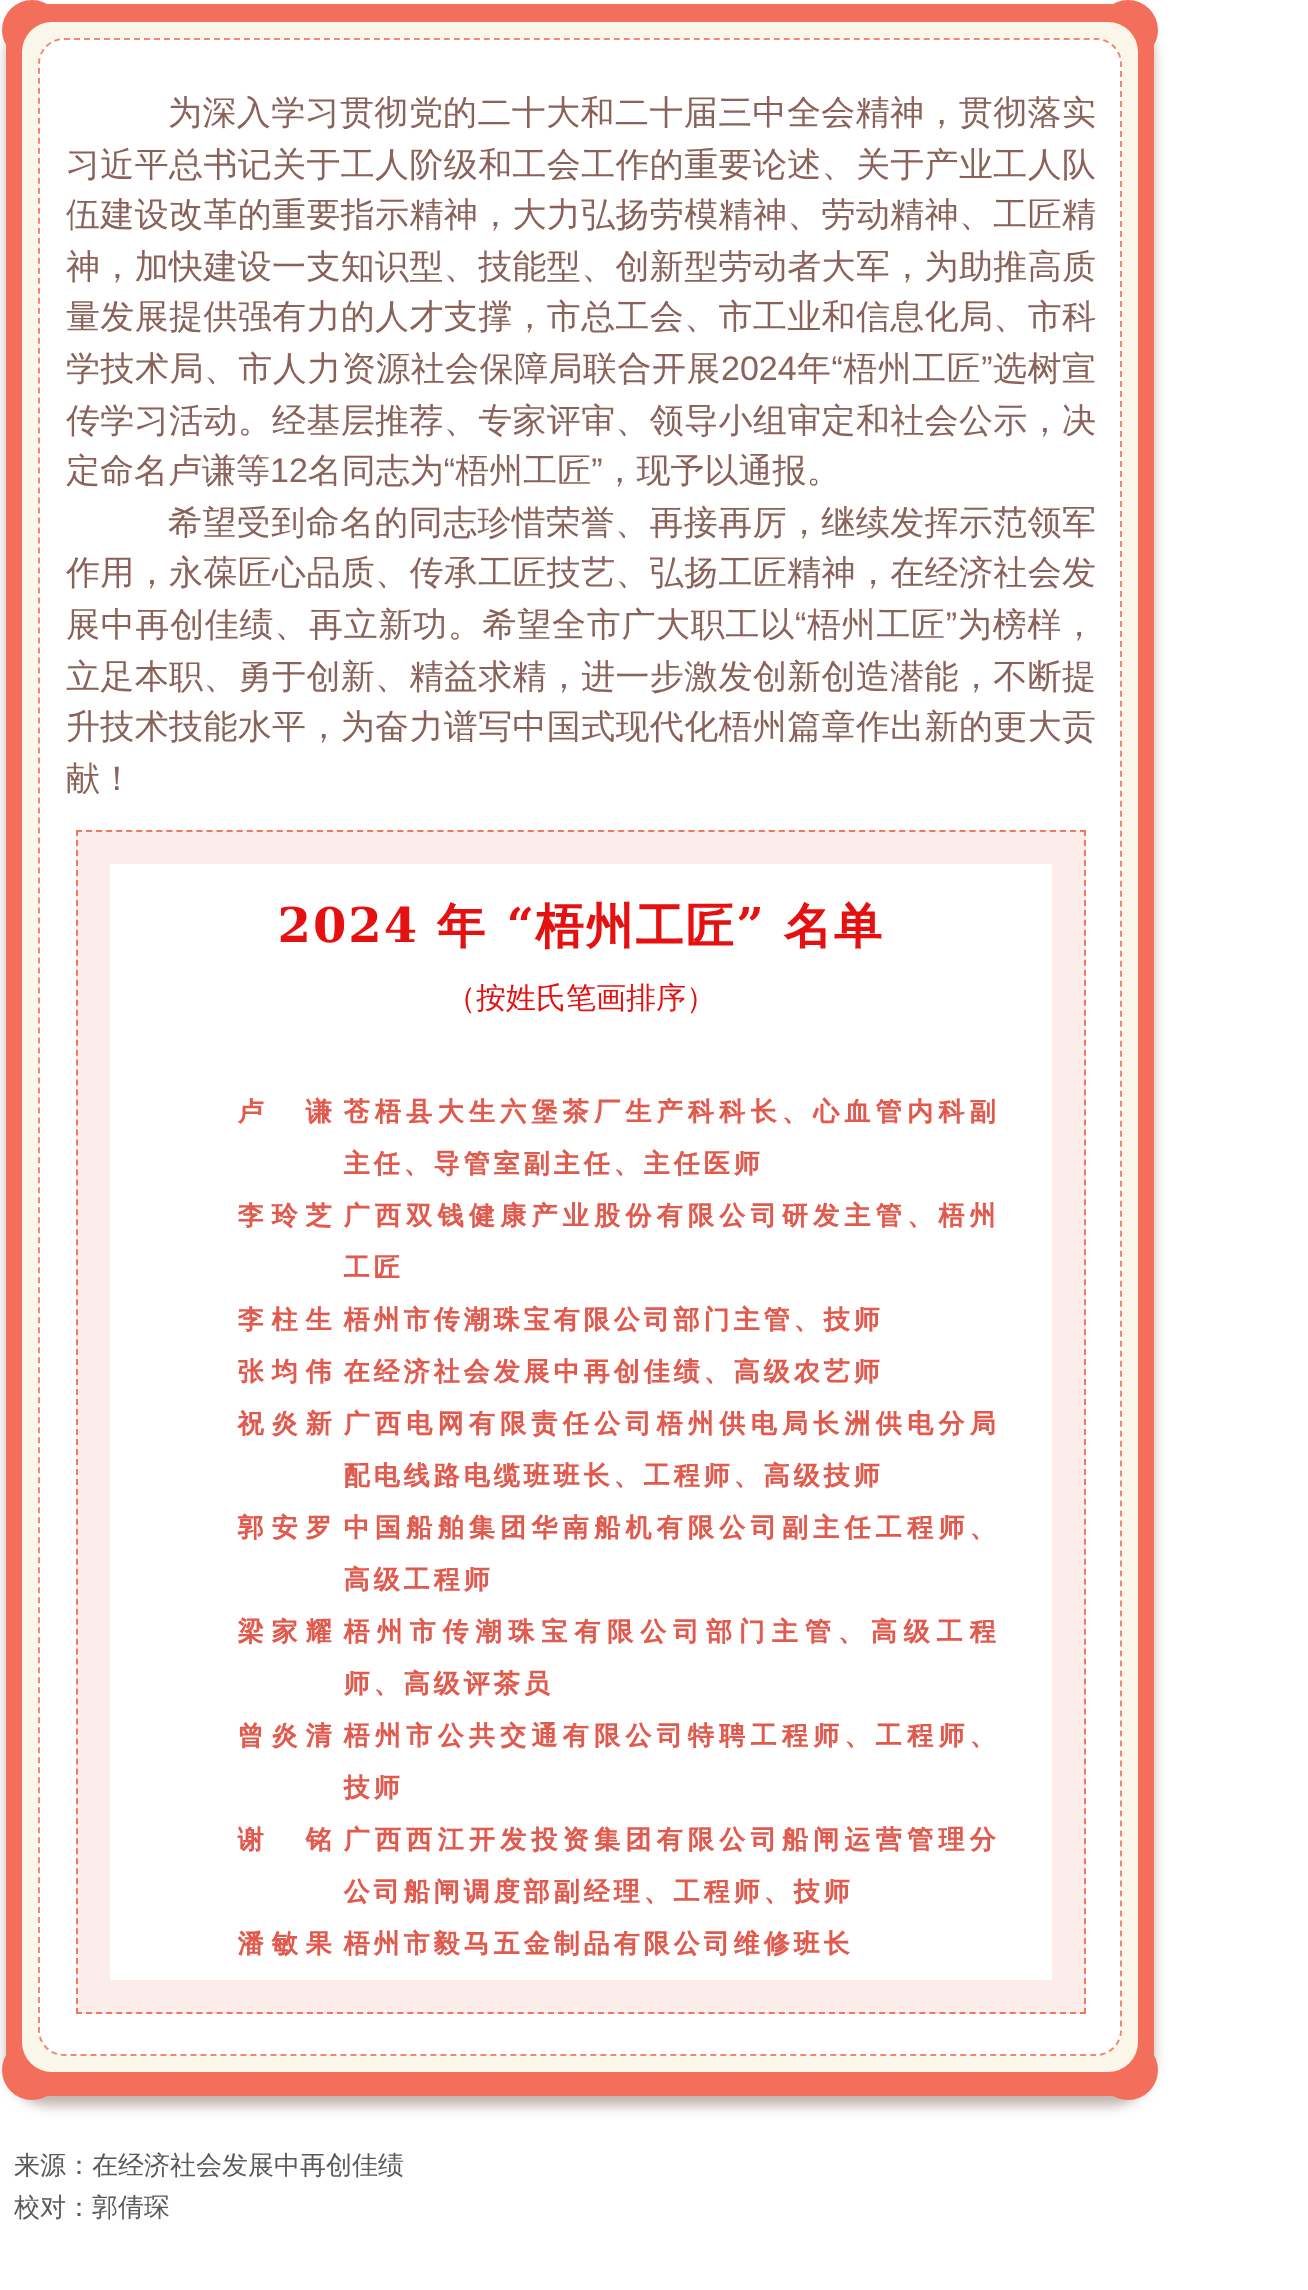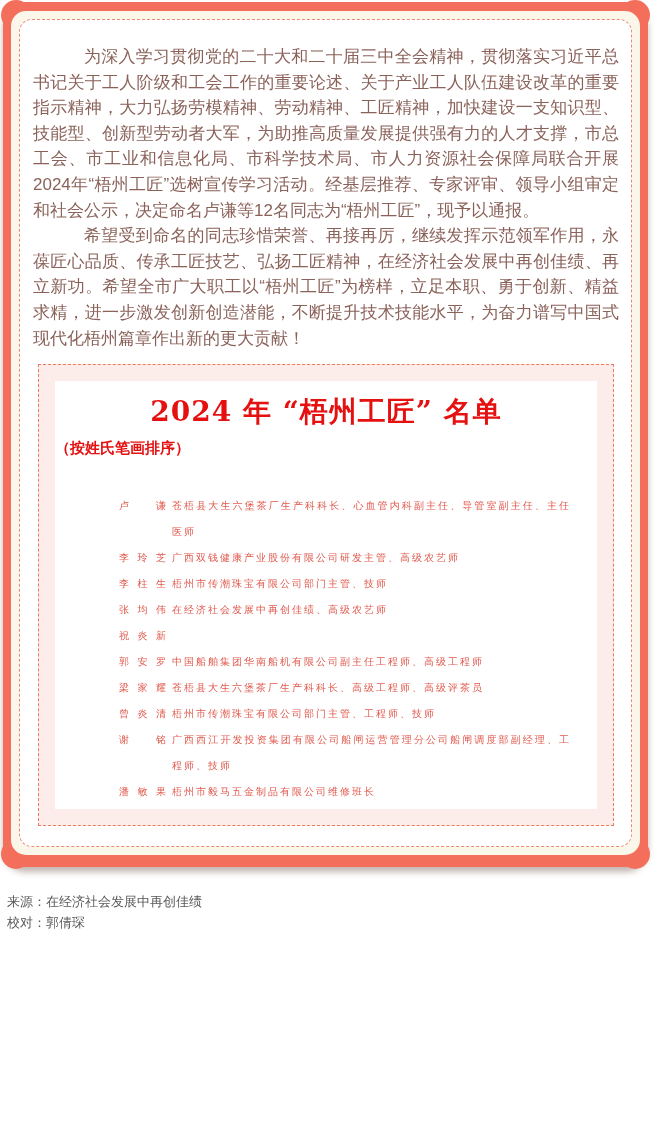--- a/index.html
+++ b/index.html
@@ -17,21 +17,21 @@
   html,body{margin:0;padding:0;}
   body{
     width:654px;
     background:#ffffff;
     font-family:"Liberation Sans","DejaVu Sans",sans-serif;
   }
   
   .card{
     position:relative;
     margin:2px 3px 0 3px;
-    width:645px;
+    width:574px;
     background:var(--frame,#f46f5b);
     border-radius:22px;
     padding:9px 8px 12px 8px;
     box-shadow:0 5px 6px rgba(120,90,80,.45);
   }
   .bump{
     position:absolute;
     width:30px;height:30px;border-radius:50%;
     background:var(--frame,#f46f5b);
   }
@@ -70,41 +70,43 @@
   }
   .roster-inner{
     background:#ffffff;
     padding:16px 0 4px 0;
   }
   .roster-title{
     margin:0;
     text-align:center;
     font-family:"DejaVu Serif","Liberation Serif",serif;
     font-weight:bold;
-    font-size:28px;
+    font-size:24px;
     line-height:29px;
     letter-spacing:1px;
     color:var(--title-red,#e51010);
   }
   .roster-subtitle{
     margin-top:13px;
+    text-align:center;
     font-family:"DejaVu Serif","Liberation Serif",serif;
-    font-weight:bold;
+    font-weight:normal;
     font-size:15px;
     line-height:18px;
     color:var(--title-red,#e51010);
   }
   .entries{
     margin-top:36px;
     padding:0 26px 0 64px;
     font-family:"DejaVu Serif","Liberation Serif",serif;
-    font-size:10px;
+    font-size:13px;
     line-height:26px;
     letter-spacing:2px;
     color:var(--list-red,#e05a4e);
+    font-weight:bold;
   }
   .entry{display:flex;}
   .entry-name{
     flex:0 0 47px;
     margin-right:6px;
     letter-spacing:0;
     text-align:justify;
     text-align-last:justify;
   }
   .entry-desc{flex:1;text-align:justify;}
@@ -138,51 +140,52 @@
           <div class="roster-subtitle">（按姓氏笔画排序）</div>
           <div class="entries">
   <div class="entry">
     <span class="entry-name">卢谦</span>
     <span class="entry-desc">苍梧县大生六堡茶厂生产科科长、心血管内科副主任、导管室副主任、主任医师</span>
   </div>
 
 
   <div class="entry">
     <span class="entry-name">李玲芝</span>
-    <span class="entry-desc">广西双钱健康产业股份有限公司研发主管、高级农艺师</span>
+    <span class="entry-desc">广西双钱健康产业股份有限公司研发主管、梧州工匠</span>
   </div>
 
   <div class="entry">
     <span class="entry-name">李柱生</span>
     <span class="entry-desc">梧州市传潮珠宝有限公司部门主管、技师</span>
   </div>
 
 
   <div class="entry">
     <span class="entry-name">张均伟</span>
     <span class="entry-desc">在经济社会发展中再创佳绩、高级农艺师</span>
   </div>
 
   <div class="entry">
     <span class="entry-name">祝炎新</span>
+    <span class="entry-desc">广西电网有限责任公司梧州供电局长洲供电分局配电线路电缆班班长、工程师、高级技师</span>
   </div>
 
   <div class="entry">
     <span class="entry-name">郭安罗</span>
     <span class="entry-desc">中国船舶集团华南船机有限公司副主任工程师、高级工程师</span>
   </div>
 
   <div class="entry">
     <span class="entry-name">梁家耀</span>
-    <span class="entry-desc">苍梧县大生六堡茶厂生产科科长、高级工程师、高级评茶员</span>
+    <span class="entry-desc">梧州市传潮珠宝有限公司部门主管、高级工程师、高级评茶员</span>
   </div>
 
   <div class="entry">
     <span class="entry-name">曾炎清</span>
-    <span class="entry-desc">梧州市传潮珠宝有限公司部门主管、工程师、技师</span>
+    <span class="entry-desc">梧州市公共交通有限公司特聘工程师、工程师、技师</span>
   </div>
 
   <div class="entry">
     <span class="entry-name">谢铭</span>
     <span class="entry-desc">广西西江开发投资集团有限公司船闸运营管理分公司船闸调度部副经理、工程师、技师</span>
   </div>
 
   <div class="entry">
     <span class="entry-name">潘敏果</span>
     <span class="entry-desc">梧州市毅马五金制品有限公司维修班长</span>

